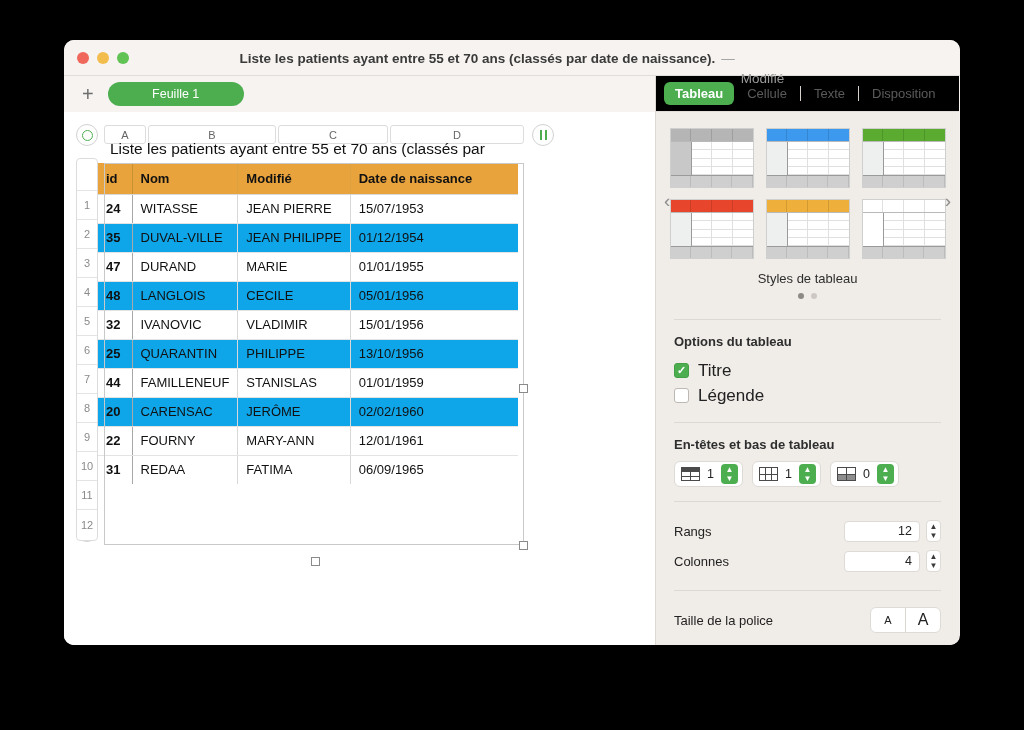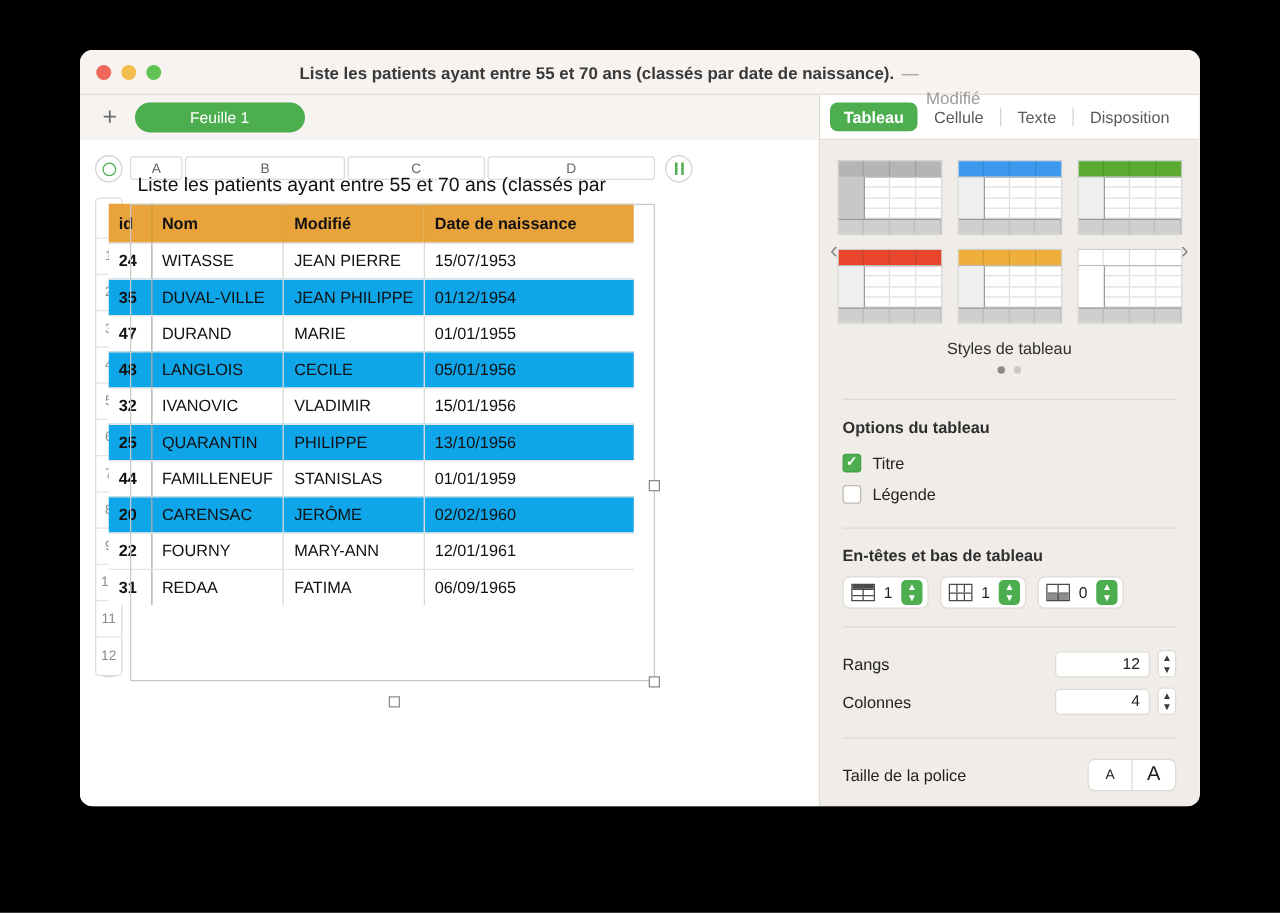--- a/index.html
+++ b/index.html
@@ -82,21 +82,21 @@
                   background:#fff; }
   #rowhdr-stack .rh { height:29px; border-bottom:1px solid #e4e4e4;
                       font-size:11px; color:#8a8a8a;
                       display:flex; align-items:center; justify-content:center; }
   #rowhdr-stack .rh:last-child { border-bottom:none; }
   #rowhdr-stack .rh.blank { height:32px; }
 
   #caption { position:absolute; left:46px; top:28px; font-size:15.5px; color:#111;
              white-space:nowrap; overflow:hidden; width:420px; }
 
-  table#grid { position:absolute; left:23px; top:51px;
+  table#grid { position:absolute; left:34px; top:51px;
                border-collapse: collapse; width: 420px;
                background:#fff; }
   table#grid td { height: 29px; font-size: 13px; color:#111;
                   border-right: 1px solid #d8d8d8;
                   border-bottom: 1px solid #e3e3e3;
                   padding: 0 8px; white-space: nowrap; }
   table#grid tr.hdr td { background:#e8a33d; font-weight:bold; height:31px;
                          border-bottom:1px solid #d8d8d8; border-right-color:#dca23f;}
   table#grid tr.alt td { background:#0ea5e9; }
   table#grid td:last-child { border-right:none; }
@@ -106,21 +106,21 @@
   table#grid tr.hdr td.c-id { border-right:1px solid #c89232; }
   table#grid td.c-nom { width:100px; }
   table#grid td.c-pre { width:112px; }
   #gridborder { position:absolute; left:40px; top:51px; width:420px;
                 height:382px; border:1px solid #c9c9c9; pointer-events:none; }
   .handle { position:absolute; width:9px; height:9px; background:#fff;
             border:1.5px solid #8a8a8a; }
 
   
   #tabs { height: 36px; display:flex; align-items:center; gap:2px;
-          padding-left: 8px; background:#ffffff;
+          padding-left: 8px; background:#000000;
           border-bottom:1px solid #e2ddd8; }
   .tab { font-size: 13px; color:#5b5b5b; padding: 4px 11px; border-radius: 6px; }
   .tab.active { background:#4cae4f; color:#fff; font-weight:600; }
   .tab-sep { width:1px; height:15px; background:#d6d1cb; }
 
   #insp { flex:1; overflow:hidden; padding: 0 0 0 0; }
   #styles-area { position:relative; padding: 16px 0 6px; }
   #thumbs { display:grid; grid-template-columns: repeat(3, 84px);
             gap: 11px 12px; justify-content:center; }
   .thumb { width:84px; height:60px; border:1px solid #cfcfcf;
@@ -145,21 +145,21 @@
   .dot.on { background:#8d8984; }
 
   .sec { padding: 0 18px; }
   .divider { height:1px; background:#ddd8d2; margin: 14px 18px; }
   .sec-title { font-size:13px; font-weight:bold; color:#2e2e2e; margin-bottom:9px; }
   .chk-row { display:flex; align-items:center; gap:9px; height:25px; }
   .chk { width:15px; height:15px; border-radius:3px; border:1px solid #bdb8b3;
          background:#fff; display:flex; align-items:center; justify-content:center; }
   .chk.on { background:#4cae4f; border-color:#43a046; }
   .chk.on:after { content:"✓"; color:#fff; font-size:11px; font-weight:bold; line-height:1; }
-  .chk-lbl { font-size:13px; color:#222; }
+  .chk-lbl { font-size:17px; color:#222; }
 
   #steppers { display:flex; gap:9px; }
   .stepper { display:flex; align-items:center; gap:5px; background:#fff;
              border:1px solid #dedad6; border-radius:6px; padding:3px 4px 3px 6px;
              height:26px; }
   .stepper .val { font-size:12.5px; color:#222; min-width:11px; text-align:center; }
   .bump { width:17px; height:20px; border-radius:4px; background:#4cae4f;
           color:#fff; font-size:8px; line-height:9px; display:flex;
           flex-direction:column; align-items:center; justify-content:center; }
   .ticon { width:19px; height:14px; border:1.2px solid #4a4a4a; display:flex;

